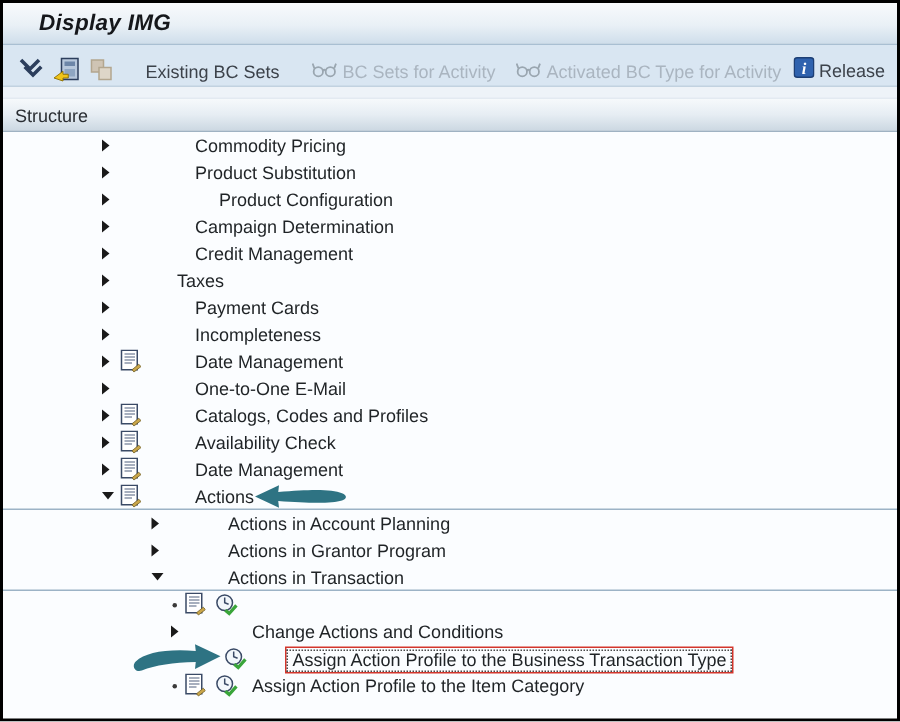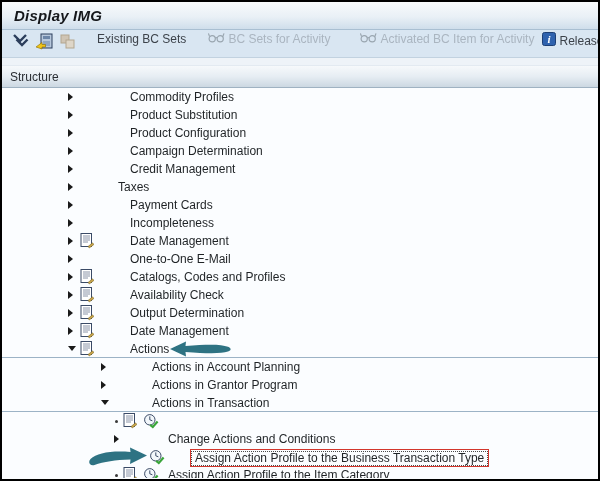--- a/index.html
+++ b/index.html
@@ -12,26 +12,26 @@
   }
   
   .titlebar{
     height:28px;
     background:linear-gradient(to bottom,#f8fafc 0%,#e9f0f6 55%,#cfdeeb 100%);
     border-bottom:1px solid #a9bfd2;
     display:flex;align-items:center;
   }
   .title{
     font-size:15px;font-weight:bold;font-style:italic;
-    color:#15171b;padding-left:12px;letter-spacing:0.2px;
+    color:#15171b;padding-left:24px;letter-spacing:0.2px;
   }
   
   .toolbar{
     height:28px;background:#d9e6f2;border-bottom:1px solid #c2d2e0;
-    display:flex;align-items:flex-start;font-size:12px;color:#3c424a;
+    display:flex;align-items:flex-end;font-size:12px;color:#3c424a;
     padding:0 6px 0 10px;white-space:nowrap;
   }
   .tbicon{display:inline-flex;align-items:center;justify-content:center;width:22px;height:22px;margin-right:5px;}
   .tbsep{width:1px;height:18px;background:#b0c0ce;margin:0 8px 0 4px;}
   .tbbtn{display:inline-flex;align-items:center;gap:3px;background:none;border:none;
     font-family:"Liberation Sans",sans-serif;font-size:12px;color:#3c424a;padding:2px 4px;cursor:default;}
   .tbbtn.gray{color:#aab5c0;}
   .release{margin-left:auto;}
   
   .gap{height:8px;background:#eef3f8;border-bottom:1px solid #e3eaf1;}
@@ -81,41 +81,41 @@
       </svg>
     </span>
     <span class="tbicon">
       <svg width="17" height="16" viewBox="0 0 17 16">
         <rect x="2" y="2" width="8" height="8" fill="#cfc4b4" stroke="#b3a68f"></rect>
         <rect x="7" y="7" width="8" height="8" fill="#ded6c8" stroke="#b3a68f"></rect>
       </svg>
     </span>
     <span class="tbsep"></span>
     <button class="tbbtn" style="margin-right:14px">Existing BC Sets</button>
-    <span class="tbbtn gray" style="margin-right:22px">
+    <span class="tbbtn gray" style="margin-right:6px">
       <span>
         <svg width="17" height="11" viewBox="0 0 17 11">
           <circle cx="4.2" cy="6.8" r="3.1" fill="none" stroke="#9aa6b0" stroke-width="1.2"></circle>
           <circle cx="12.2" cy="6.8" r="3.1" fill="none" stroke="#9aa6b0" stroke-width="1.2"></circle>
           <path d="M7.2 6.2 Q8.2 4.8 9.2 6.2" fill="none" stroke="#9aa6b0" stroke-width="1.2"></path>
           <path d="M1.6 4.6 L0.4 1.4 M14.8 4.6 L16 1.4" stroke="#9aa6b0" stroke-width="1.2"></path>
         </svg>
       </span>
       <span>BC Sets for Activity</span>
     </span>
     <span class="tbbtn gray">
       <span>
         <svg width="17" height="11" viewBox="0 0 17 11">
           <circle cx="4.2" cy="6.8" r="3.1" fill="none" stroke="#9aa6b0" stroke-width="1.2"></circle>
           <circle cx="12.2" cy="6.8" r="3.1" fill="none" stroke="#9aa6b0" stroke-width="1.2"></circle>
           <path d="M7.2 6.2 Q8.2 4.8 9.2 6.2" fill="none" stroke="#9aa6b0" stroke-width="1.2"></path>
           <path d="M1.6 4.6 L0.4 1.4 M14.8 4.6 L16 1.4" stroke="#9aa6b0" stroke-width="1.2"></path>
         </svg>
       </span>
-      <span>Activated BC Item for Activity</span>
+      <span>Activated BC Type for Activity</span>
     </span>
     <span class="tbbtn release">
       <span>
         <svg width="14" height="14" viewBox="0 0 14 14">
           <rect x="0.5" y="0.5" width="13" height="13" rx="2" fill="#2f62ae" stroke="#1d3f75"></rect>
           <text x="7" y="11" font-family="Liberation Serif, serif" font-size="11" font-style="italic" font-weight="bold" fill="#ffffff" text-anchor="middle">i</text>
         </svg>
       </span>
       <span>Release</span>
     </span>
@@ -123,29 +123,29 @@
 
   <div class="gap"></div>
 
   <div class="panel-header">
     <span>Structure</span>
   </div>
 
   <div class="tree">
       <div class="row">
         <span class="abs tri-r" style="left: 66px;"></span>
-        <span class="abs lbl" style="left: 128px;">Commodity Profiles</span>
+        <span class="abs lbl" style="left: 128px;">Commodity Pricing</span>
       </div>
       <div class="row">
         <span class="abs tri-r" style="left: 66px;"></span>
         <span class="abs lbl" style="left: 128px;">Product Substitution</span>
       </div>
       <div class="row">
         <span class="abs tri-r" style="left: 66px;"></span>
-        <span class="abs lbl" style="left: 128px;">Product Configuration</span>
+        <span class="abs lbl" style="left: 144px;">Product Configuration</span>
       </div>
       <div class="row">
         <span class="abs tri-r" style="left: 66px;"></span>
         <span class="abs lbl" style="left: 128px;">Campaign Determination</span>
       </div>
       <div class="row">
         <span class="abs tri-r" style="left: 66px;"></span>
         <span class="abs lbl" style="left: 128px;">Credit Management</span>
       </div>
       <div class="row">
@@ -192,32 +192,20 @@
         <span class="abs tri-r" style="left: 66px;"></span>
         <span class="abs icn" style="left: 78px;"><svg width="14" height="16" viewBox="0 0 14 16">
             <rect x="1" y="0.5" width="10.5" height="13" fill="#ffffff" stroke="#3a4a66"></rect>
             <line x1="3" y1="3" x2="10" y2="3" stroke="#8a94a8"></line>
             <line x1="3" y1="5" x2="10" y2="5" stroke="#8a94a8"></line>
             <line x1="3" y1="7" x2="10" y2="7" stroke="#8a94a8"></line>
             <line x1="3" y1="9" x2="8" y2="9" stroke="#8a94a8"></line>
             <path d="M8 13.5 L12.5 9.8 L14 11.4 L9.3 15 Z" fill="#caa64a" stroke="#6b5a20" stroke-width="0.5"></path>
           </svg></span>
         <span class="abs lbl" style="left: 128px;">Availability Check</span>
-      </div>
-      <div class="row">
-        <span class="abs tri-r" style="left: 66px;"></span>
-        <span class="abs icn" style="left: 78px;"><svg width="14" height="16" viewBox="0 0 14 16">
-            <rect x="1" y="0.5" width="10.5" height="13" fill="#ffffff" stroke="#3a4a66"></rect>
-            <line x1="3" y1="3" x2="10" y2="3" stroke="#8a94a8"></line>
-            <line x1="3" y1="5" x2="10" y2="5" stroke="#8a94a8"></line>
-            <line x1="3" y1="7" x2="10" y2="7" stroke="#8a94a8"></line>
-            <line x1="3" y1="9" x2="8" y2="9" stroke="#8a94a8"></line>
-            <path d="M8 13.5 L12.5 9.8 L14 11.4 L9.3 15 Z" fill="#caa64a" stroke="#6b5a20" stroke-width="0.5"></path>
-          </svg></span>
-        <span class="abs lbl" style="left: 128px;">Output Determination</span>
       </div>
       <div class="row">
         <span class="abs tri-r" style="left: 66px;"></span>
         <span class="abs icn" style="left: 78px;"><svg width="14" height="16" viewBox="0 0 14 16">
             <rect x="1" y="0.5" width="10.5" height="13" fill="#ffffff" stroke="#3a4a66"></rect>
             <line x1="3" y1="3" x2="10" y2="3" stroke="#8a94a8"></line>
             <line x1="3" y1="5" x2="10" y2="5" stroke="#8a94a8"></line>
             <line x1="3" y1="7" x2="10" y2="7" stroke="#8a94a8"></line>
             <line x1="3" y1="9" x2="8" y2="9" stroke="#8a94a8"></line>
             <path d="M8 13.5 L12.5 9.8 L14 11.4 L9.3 15 Z" fill="#caa64a" stroke="#6b5a20" stroke-width="0.5"></path>

